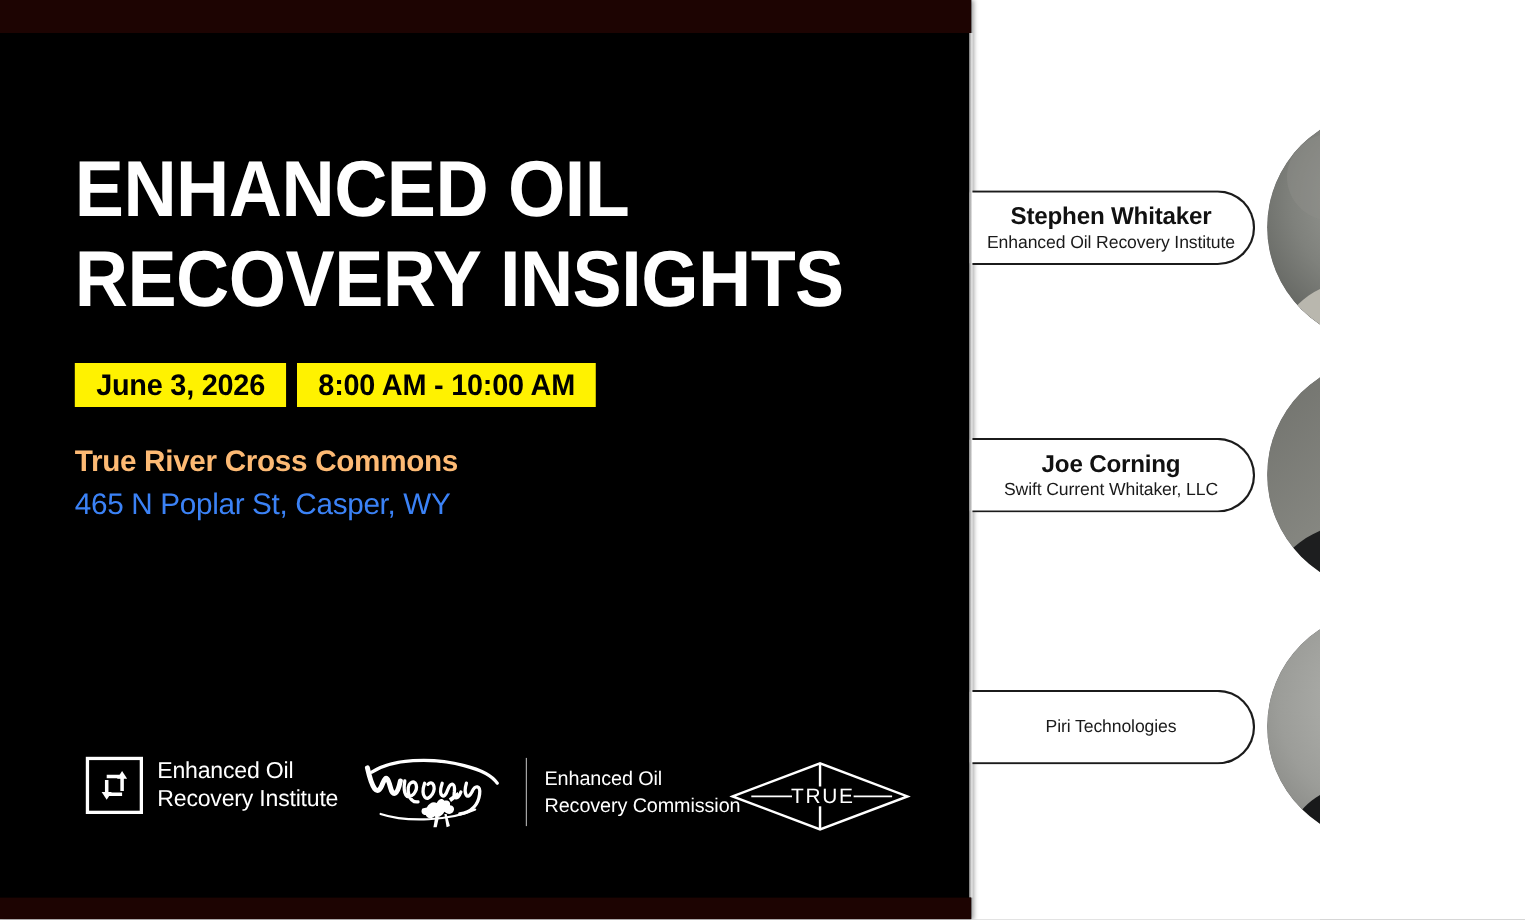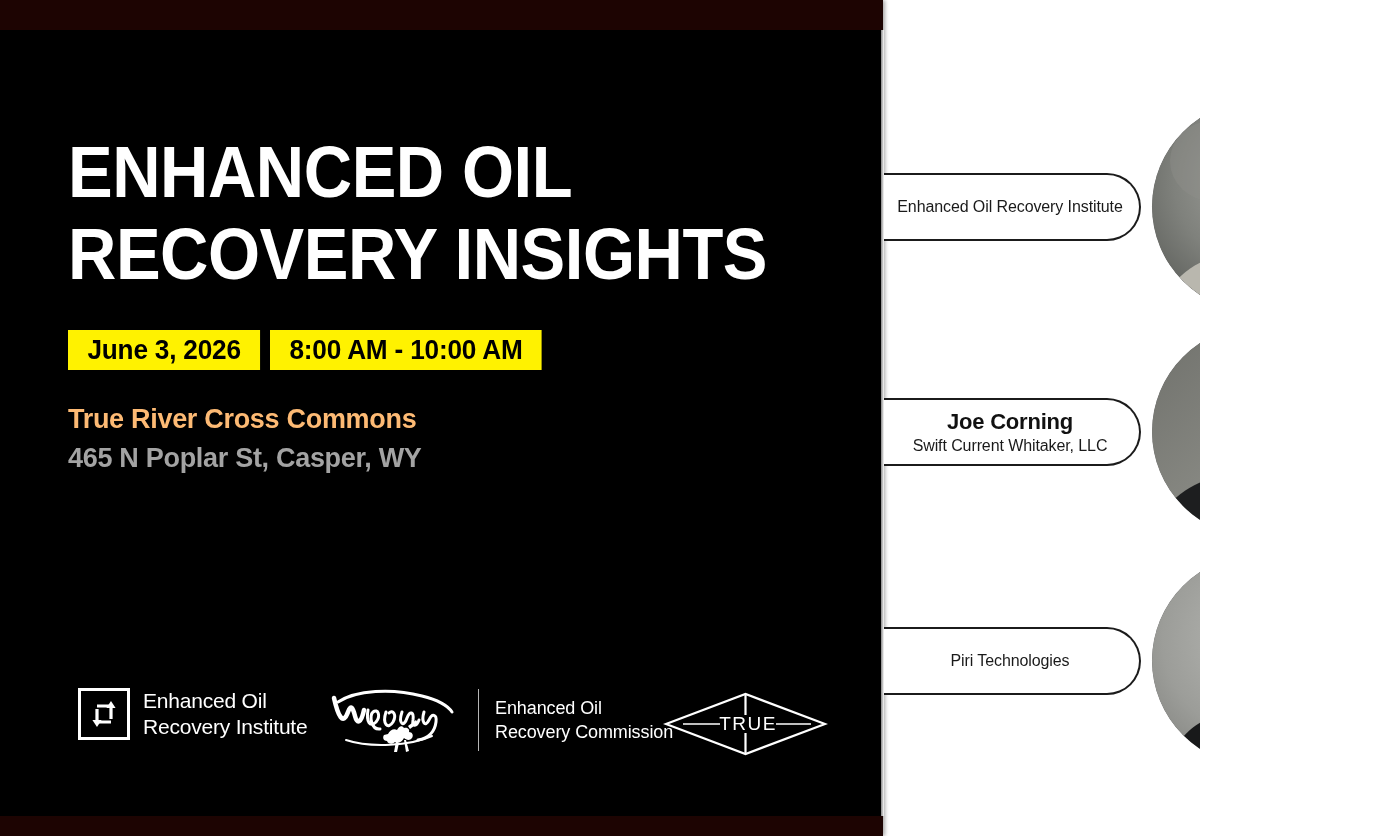--- a/index.html
+++ b/index.html
@@ -99,23 +99,23 @@
     top: 404px;
     color: #fdba74;
     font-size: 27px;
     font-weight: 700;
     letter-spacing: -0.3px;
   }
   .venue-addr {
     position: absolute;
     left: 68px;
     top: 443px;
-    color: #a3a3a3;
+    color: #3b82f6;
     font-size: 27px;
-    font-weight: 700;
+    font-weight: 400;
     letter-spacing: -0.3px;
   }
 
   
   .logo-row {
     position: absolute;
     left: 78px;
     top: 682px;
     width: 760px;
     height: 80px;
@@ -305,20 +305,21 @@
     <div class="strip strip-top"></div>
     <div class="strip strip-bottom"></div>
   </div>
 
   <div class="panel-edge"></div>
 
   <div class="speakers">
 
     <div class="speaker" style="left:881px; top:95px; width:519px;">
       <div class="nameplate" style="left:0; top:78px; width:260px; height:68px;">
+        <div class="np-name">Stephen Whitaker</div>
         <div class="np-org">Enhanced Oil Recovery Institute</div>
       </div>
       <div class="speaker-photo" style="left:271px; top:6px; width:211px; height:211px;">
         <svg width="211" height="211" viewBox="0 0 211 211" aria-hidden="true">
           <defs>
             <radialGradient id="bg1" cx="50%" cy="38%" r="72%">
               <stop offset="0%" stop-color="#a3a49f"></stop>
               <stop offset="55%" stop-color="#7f817c"></stop>
               <stop offset="100%" stop-color="#575955"></stop>
             </radialGradient>

